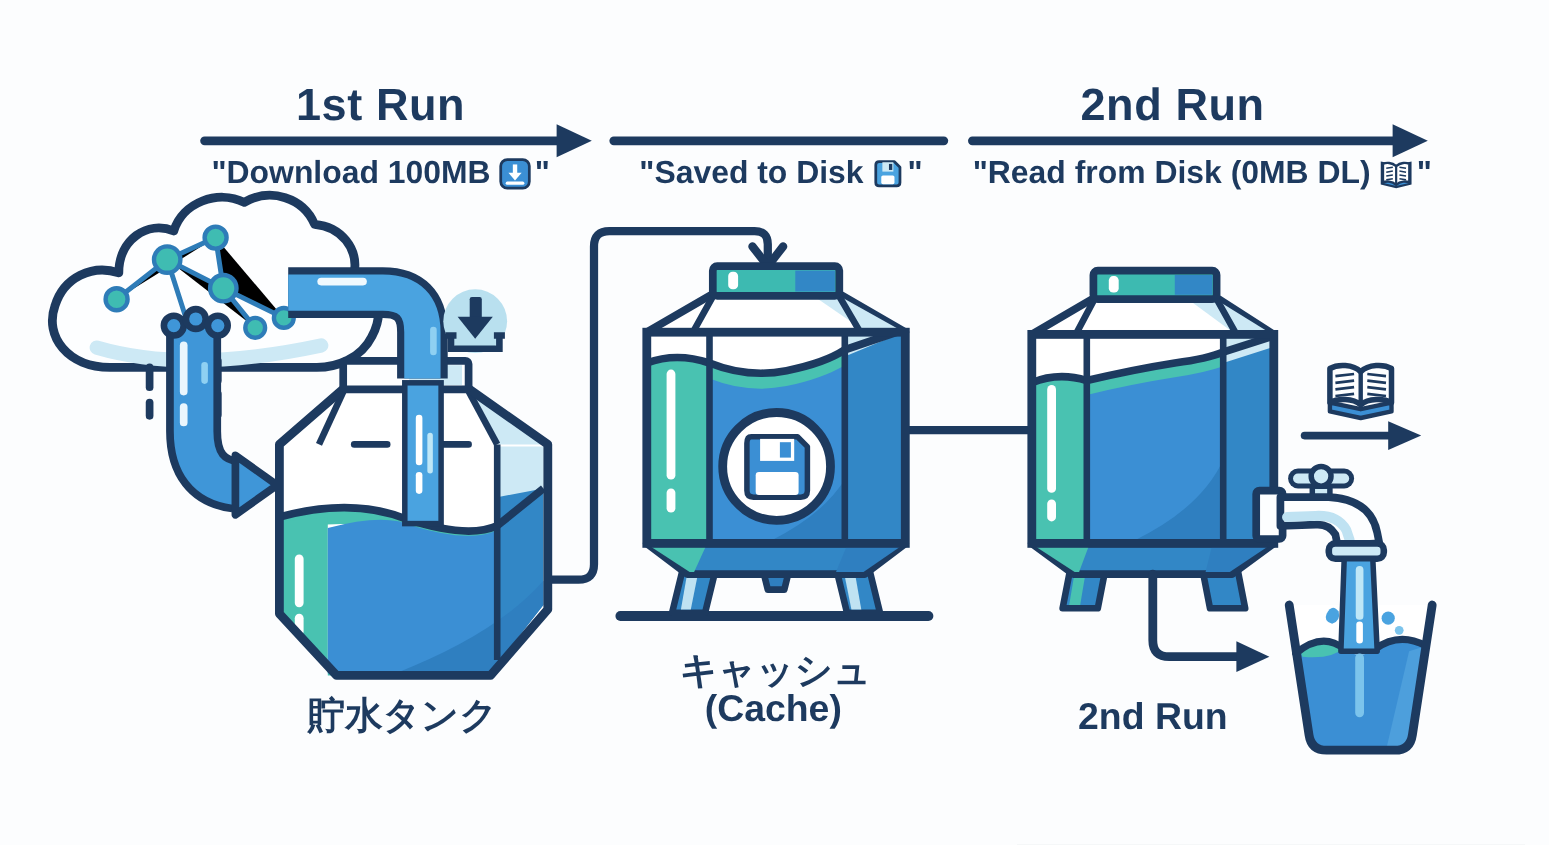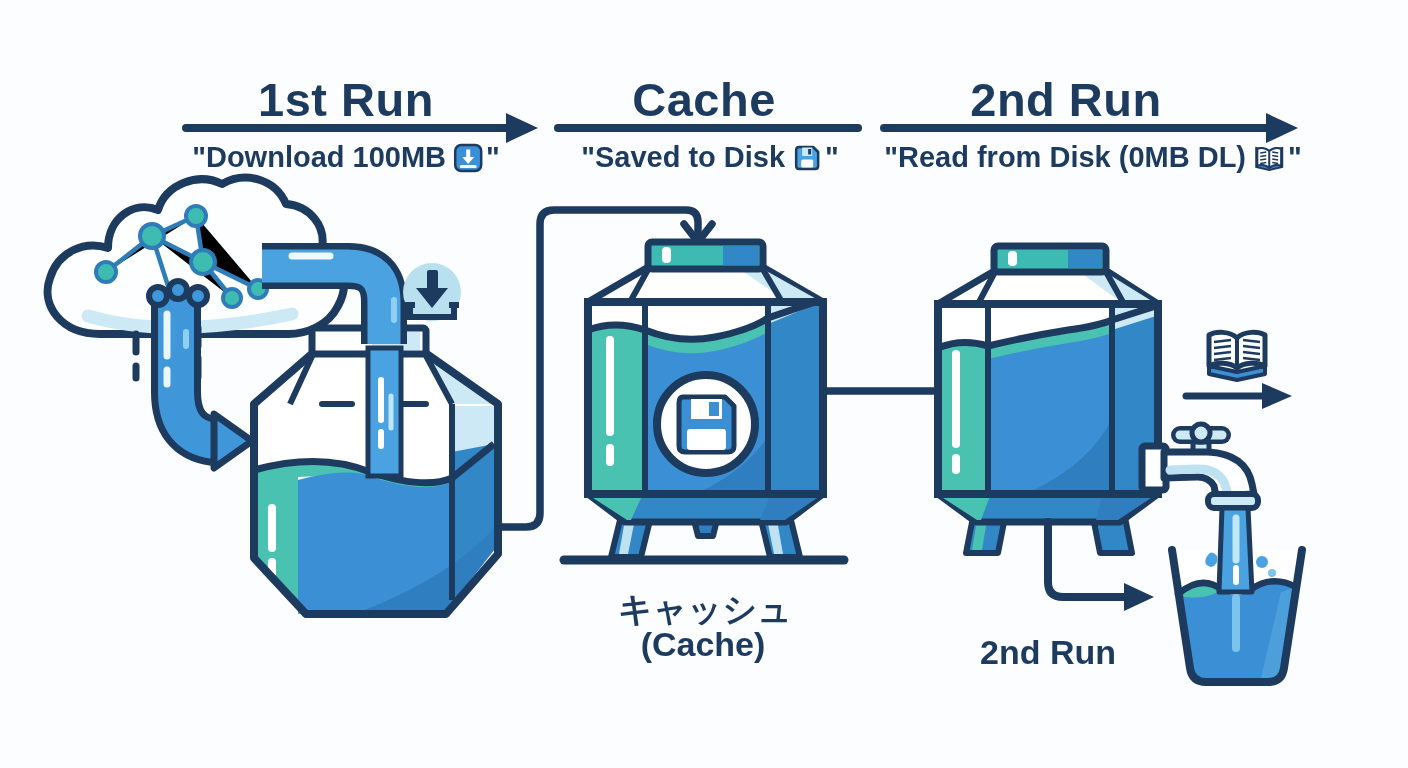--- a/index.html
+++ b/index.html
@@ -2,21 +2,21 @@
 <html><head>
 <meta charset="utf-8">
 <style>
   html,body{margin:0;padding:0;background:#e9ecef;}
   .stage{
     position:relative;width:1408px;height:768px;background:#fcfdfe;overflow:hidden;
     font-family:"Liberation Sans","DejaVu Sans",sans-serif;color:#1d3a5f;
   }
   .stage svg.art{position:absolute;left:0;top:0;}
   .title{
-    position:absolute;transform:translateX(-50%);font-size:47px;font-weight:bold;
+    position:absolute;transform:translateX(-50%);font-size:41px;font-weight:bold;
     letter-spacing:0.5px;white-space:nowrap;color:#1d3a5f;
   }
   .caption{
     position:absolute;transform:translateX(-50%);display:flex;align-items:center;gap:7px;
     font-size:29px;font-weight:bold;white-space:nowrap;color:#1d3a5f;
   }
   .caption .q{margin-left:-4px;}
   .tanklabel{
     position:absolute;transform:translateX(-50%);font-size:34px;font-weight:bold;
     white-space:nowrap;color:#1d3a5f;
@@ -275,21 +275,20 @@
         <path d="M 1236 598 V 648" stroke="#7cc4ec" stroke-width="8" stroke-linecap="round" fill="none"></path>
       </g>
 
       <path d="M 1206 558 Q 1211 548 1217 556 Q 1219 565 1211 567 Q 1203 565 1206 558 Z" fill="#4aa3e0"></path>
       <circle cx="1262" cy="562" r="6" fill="#4aa3e0"></circle>
       <circle cx="1272" cy="573" r="4" fill="#7cc4ec"></circle>
     </g>
   </svg>
 
   <div class="title" style="left:346px;top:72px">1st Run</div>
-  <div class="title" style="left:704px;top:72px">Cache</div>
   <div class="title" style="left:1066px;top:72px">2nd Run</div>
 
   <div class="caption" style="left:346px;top:141px">
     <span>"Download 100MB</span>
     <svg class="icon-inline" width="30" height="30" viewBox="0 0 30 30">
       <rect x="2" y="2" width="26" height="26" rx="6" fill="#3b8fd4" stroke="#1d3a5f" stroke-width="2.5"></rect>
       <rect x="13" y="6.5" width="4" height="8" fill="#ffffff"></rect>
       <path d="M 9 14 L 21 14 L 15 21 Z" fill="#ffffff"></path>
       <path d="M 8 23.5 H 22" stroke="#ffffff" stroke-width="3" stroke-linecap="round"></path>
     </svg>
@@ -313,19 +312,20 @@
       <path d="M 3 5 L 16 8 L 29 5 L 29 24 L 16 27 L 3 24 Z" fill="#3b8fd4" stroke="#1d3a5f" stroke-width="2"></path>
       <path d="M 16 8 C 12 4.5 7 4.5 4 6 L 4 23 C 7 21.5 12 21.5 16 25
                C 20 21.5 25 21.5 28 23 L 28 6 C 25 4.5 20 4.5 16 8 Z" fill="#ffffff" stroke="#1d3a5f" stroke-width="2.2" stroke-linejoin="round"></path>
       <path d="M 16 8 V 25" stroke="#1d3a5f" stroke-width="2"></path>
       <path d="M 7 10 L 13 9 M 7 13.5 L 13 12.5 M 7 17 L 13 16 M 7 20.5 L 13 19.5
                M 19 9 L 25 10 M 19 12.5 L 25 13.5 M 19 16 L 25 17 M 19 19.5 L 25 20.5" stroke="#1d3a5f" stroke-width="1.4"></path>
     </svg>
     <span class="q">"</span>
   </div>
 
+  <div class="tanklabel" style="left:366px;top:628px">貯水タンク</div>
 
   <div class="tanklabel" style="left:703px;top:625px">(Cache)</div>
   <div class="tanklabel" style="left:705px;top:587px">キャッシュ</div>
 
   <div class="tanklabel" style="left:1048px;top:633px">2nd Run</div>
 
 </div>
 
 </body></html>

